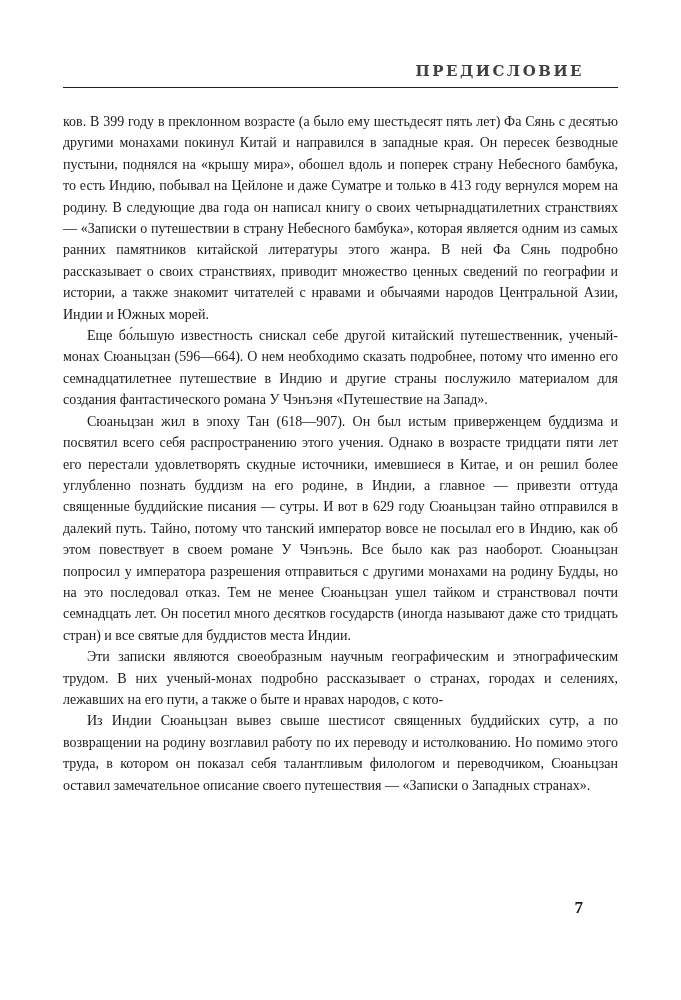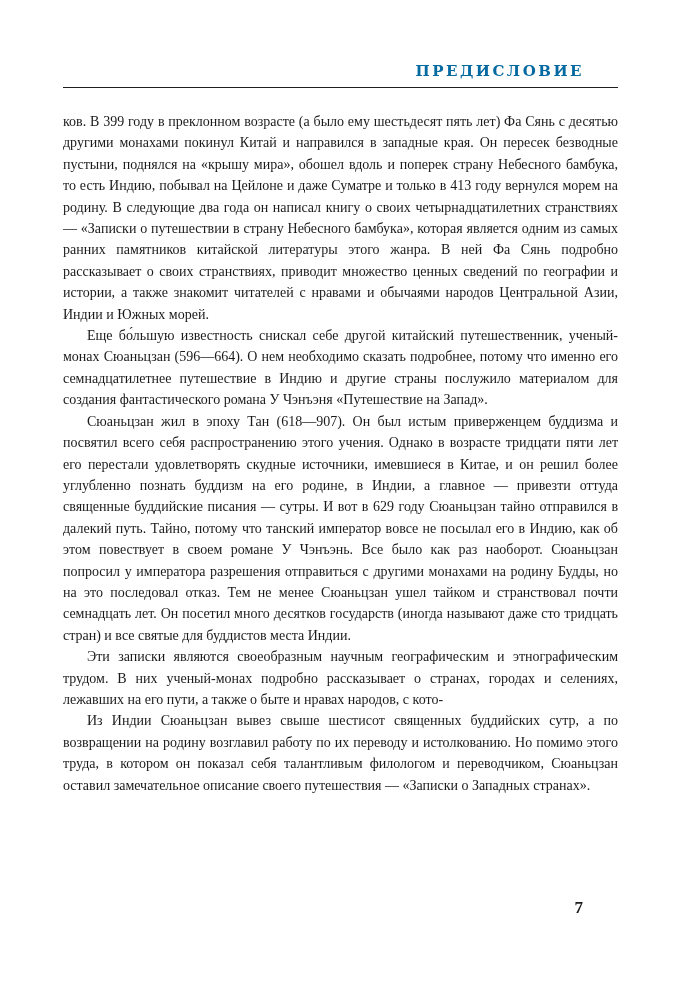--- a/index.html
+++ b/index.html
@@ -20,21 +20,21 @@
     left: 63px;
     width: 555px;
   }
   .header-title {
     text-align: right;
     padding-right: 34px;
     font-family: "DejaVu Serif", serif;
     font-size: 15px;
     font-weight: bold;
     letter-spacing: 2.5px;
-    color: #0369a1;
+    color: #404040;
   }
   .header-rule {
     margin-top: 7px;
     border-bottom: 1.6px solid #1f1f1f;
     height: 0;
   }
   .body-text {
     position: absolute;
     top: 111px;
     left: 63px;

